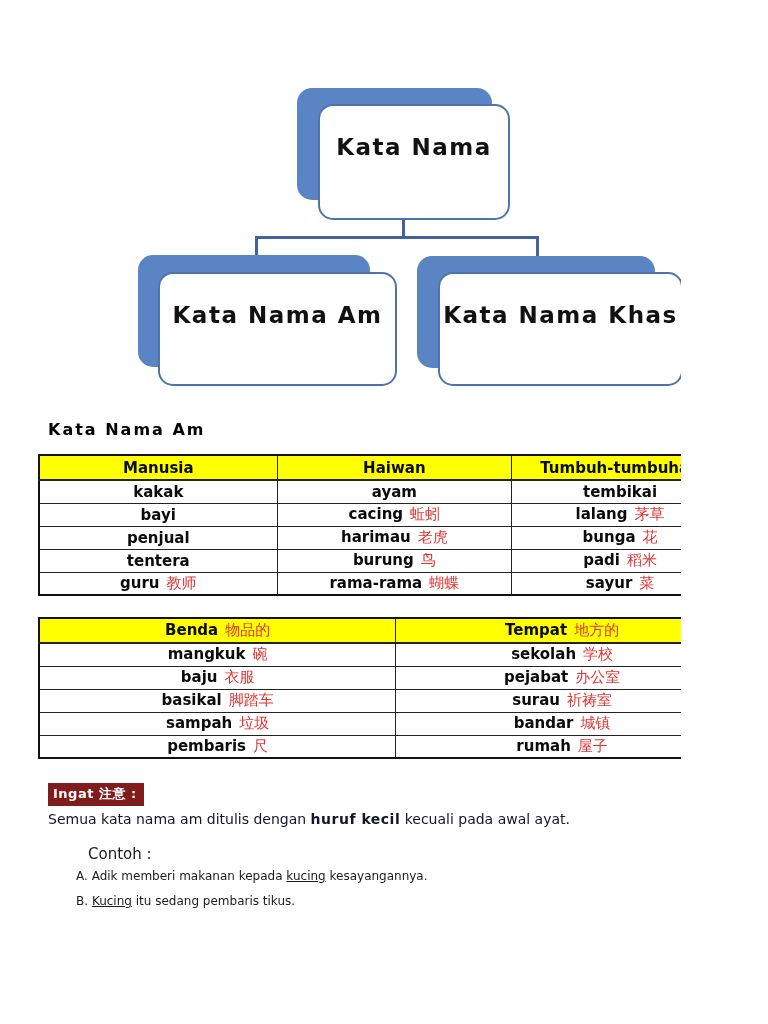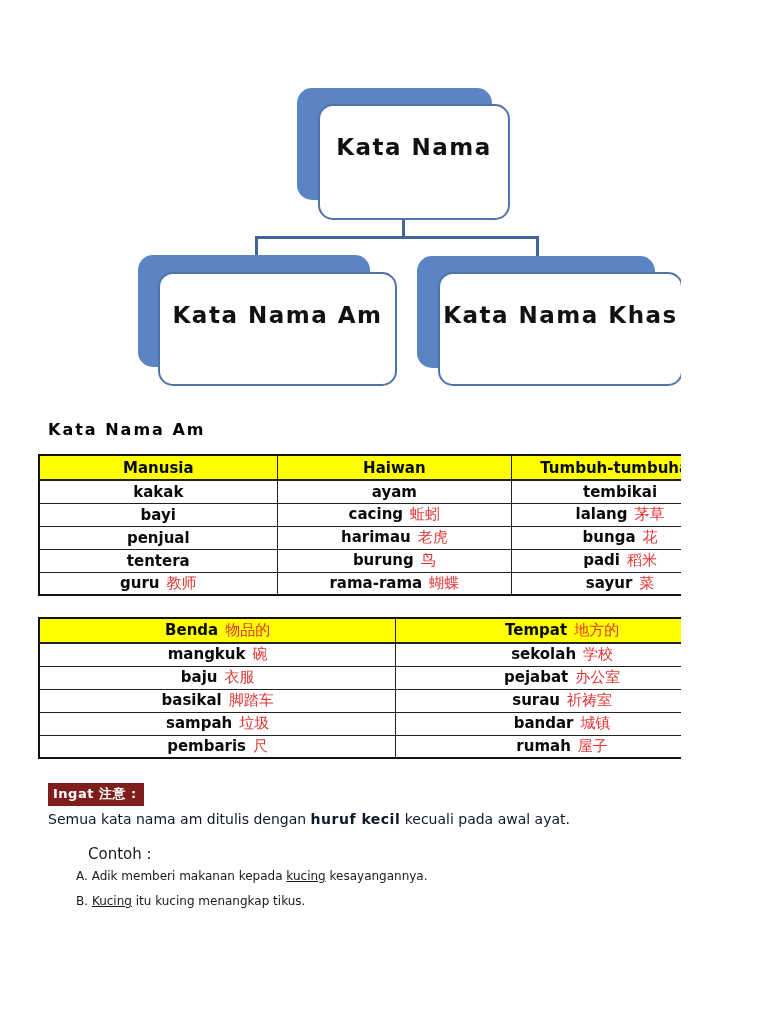--- a/index.html
+++ b/index.html
@@ -223,15 +223,15 @@
       <td><span class="ms">rumah</span><span class="zh">屋子</span></td>
     </tr>
   </tbody>
     </table>
 
   <div class="note-label">Ingat 注意 :</div>
   <div class="note-text"><span>Semua kata nama am ditulis dengan </span><b>huruf kecil</b><span> kecuali pada awal ayat.</span></div>
 
   <div class="contoh-label">Contoh :</div>
   <div class="example-line" id="example-a"><span>A. Adik memberi makanan kepada </span><span class="u">kucing</span><span> kesayangannya.</span></div>
-  <div class="example-line" id="example-b"><span>B. </span><span class="u">Kucing</span><span> itu kucing menangkap tikus.</span></div>
+  <div class="example-line" id="example-b"><span>B. </span><span class="u">Kucing</span><span> itu sedang pembaris tikus.</span></div>
 
 </div>
 
 </body></html>

